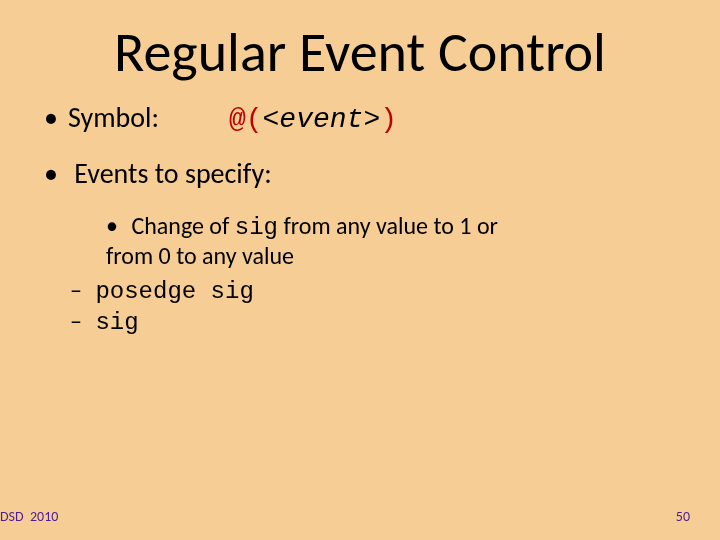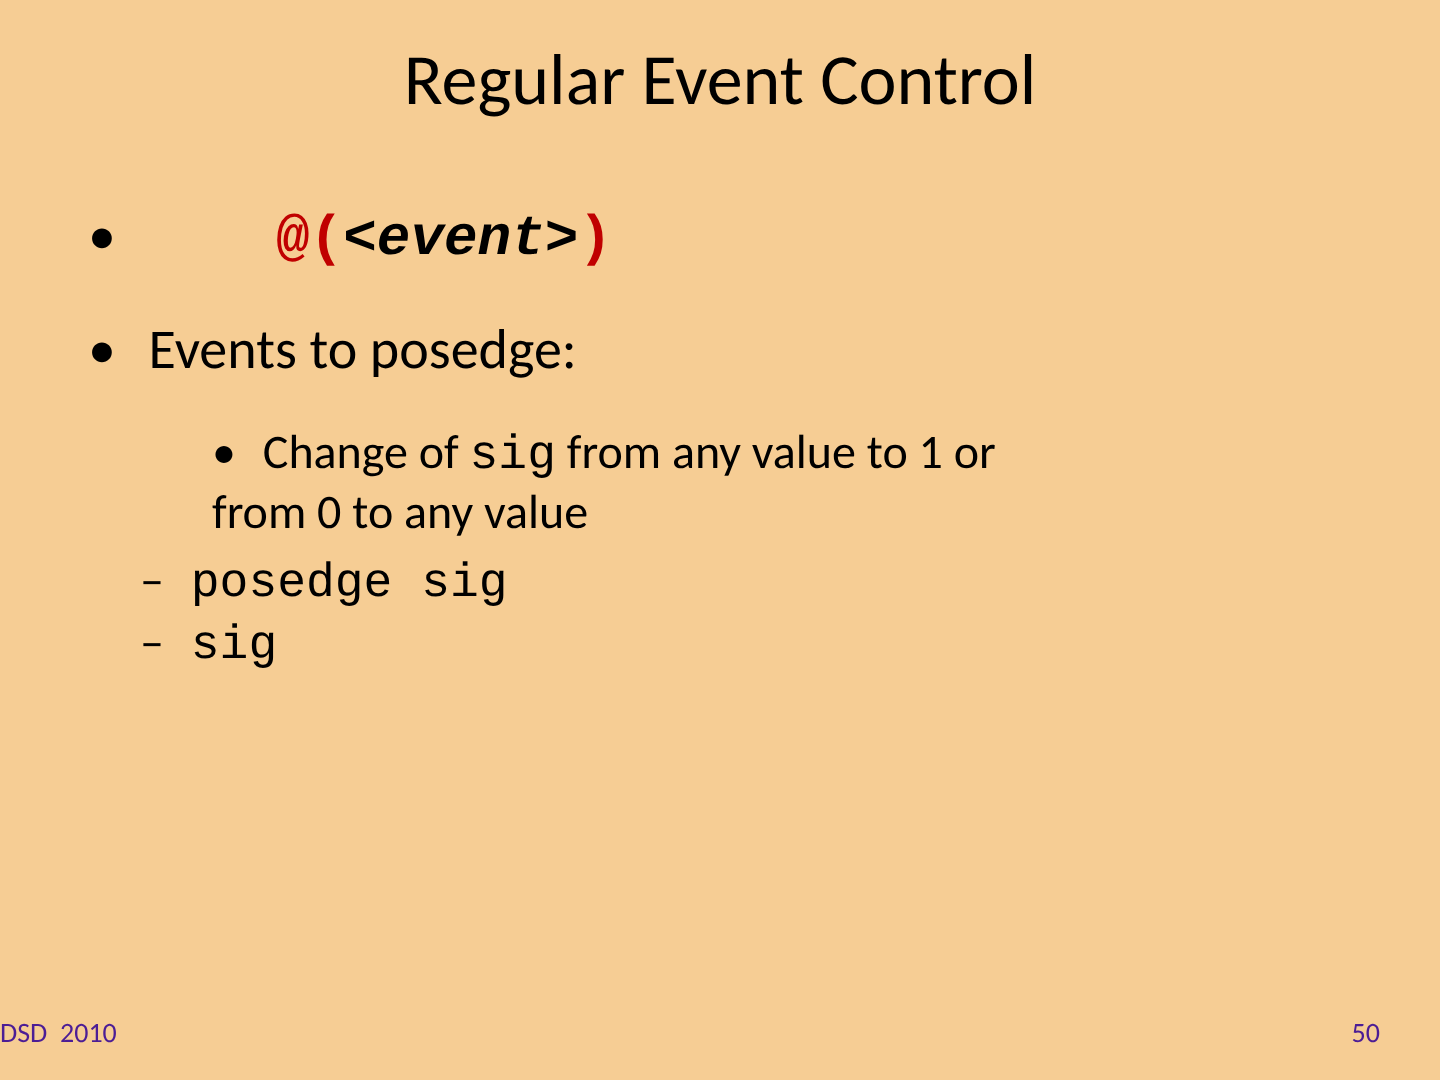--- a/index.html
+++ b/index.html
@@ -17,42 +17,42 @@
     width: 720px;
     height: 540px;
     box-sizing: border-box;
   }
   .title {
     position: absolute;
     top: 18px;
     left: 0;
     right: 0;
     text-align: center;
-    font-size: 36px;
+    font-size: 56px;
     font-weight: 400;
   }
   .body {
     position: absolute;
     top: 102px;
     left: 44px;
     right: 44px;
     font-size: 26px;
     line-height: 1.15;
   }
   .b1 {
     margin: 0 0 22px 0;
     font-size: 28px;
   }
   .b1 .bullet { margin-right: 10px; }
   .b1-row { display: flex; align-items: baseline; }
   .b1-label { display: inline-block; }
   .b1-code {
     margin-left: 70px;
     font-family: "Courier New", monospace;
-    font-weight: bold;
+    font-weight: normal;
     font-size: 28px;
   }
   .b1-code .red { color: #c00000; }
   .b1-code .ital { font-style: italic; color: #000; }
 
   .b2 {
     margin: 0 0 2px 26px;
     font-size: 24px;
   }
   .b2 .dash { margin-right: 8px; }
@@ -82,28 +82,29 @@
 <body>
 
 <div class="slide">
 
   <div class="title">Regular Event Control</div>
 
   <div class="body">
 
     <div class="b1 b1-row">
       <span class="bullet">•</span>
+      <span class="b1-label">Symbol:</span>
       <span class="b1-code">
         <span class="red">@</span><span class="red">(</span><span class="ital">&lt;</span><span class="ital">event</span><span class="ital">&gt;</span><span class="red">)</span>
       </span>
     </div>
 
     <div class="b1">
       <span class="bullet">•</span>
-      <span>Events to posedge:</span>
+      <span>Events to specify:</span>
     </div>
 
     <div class="b3">
       <span class="bullet">•</span>
       <span>Change of </span><span class="mono">sig</span><span> from any value to 1 or from 0 to any value</span>
     </div>
 
     <div class="b2">
       <span class="dash">–</span>
       <span class="mono">posedge sig</span>

